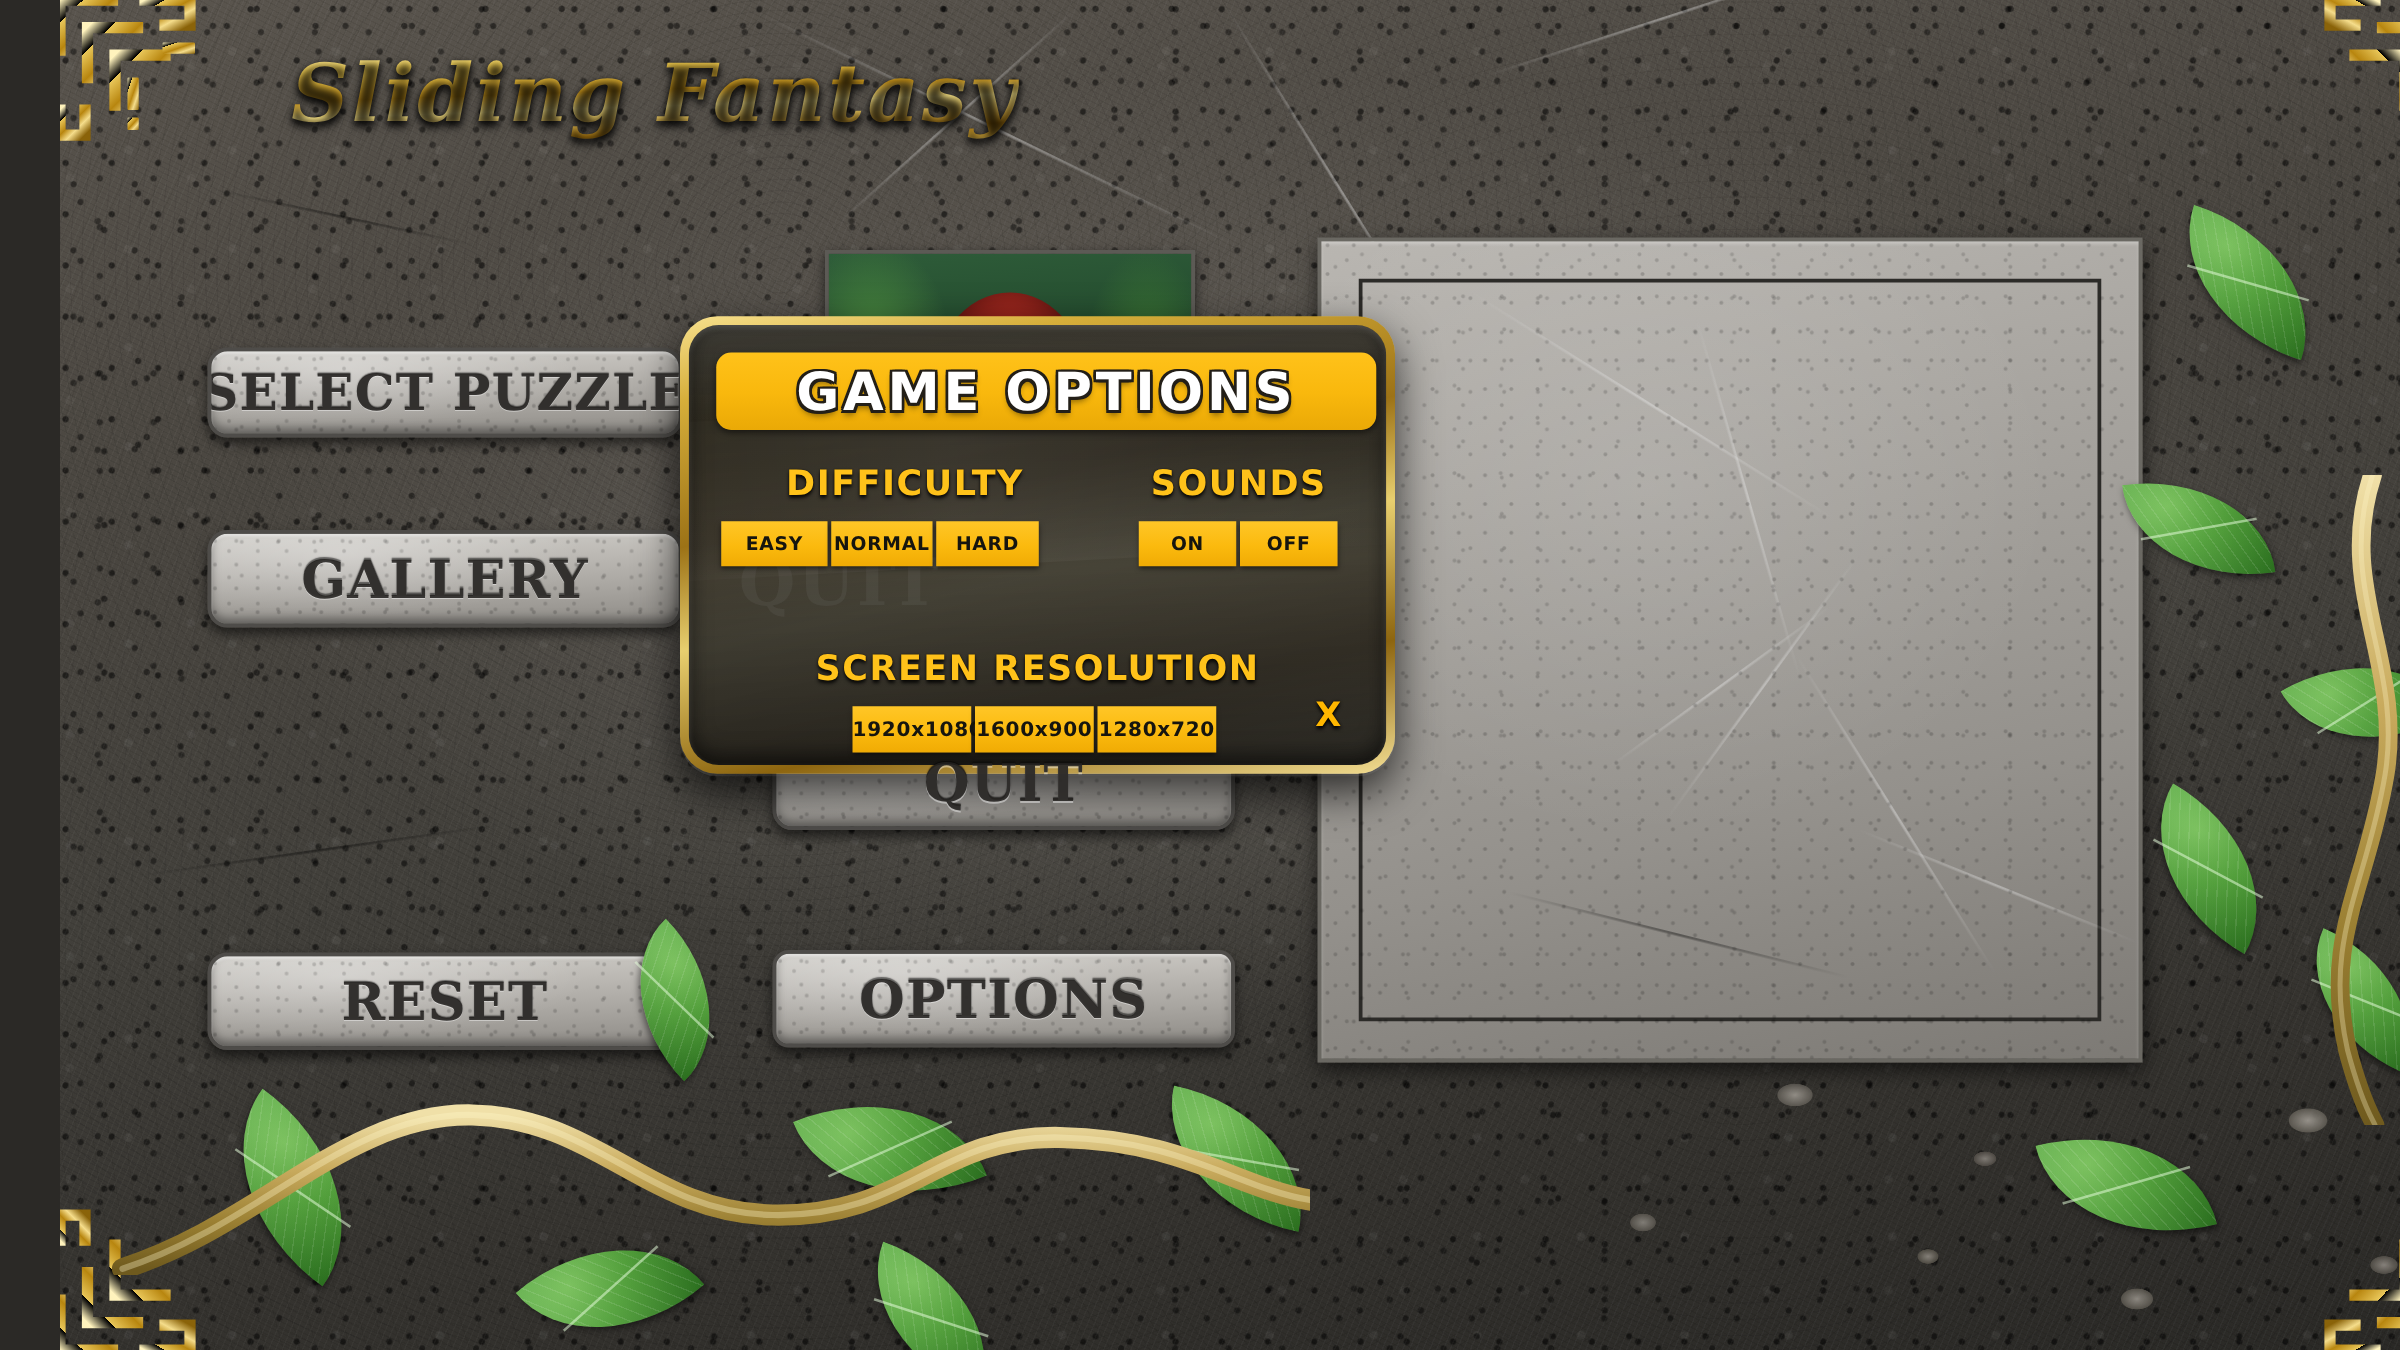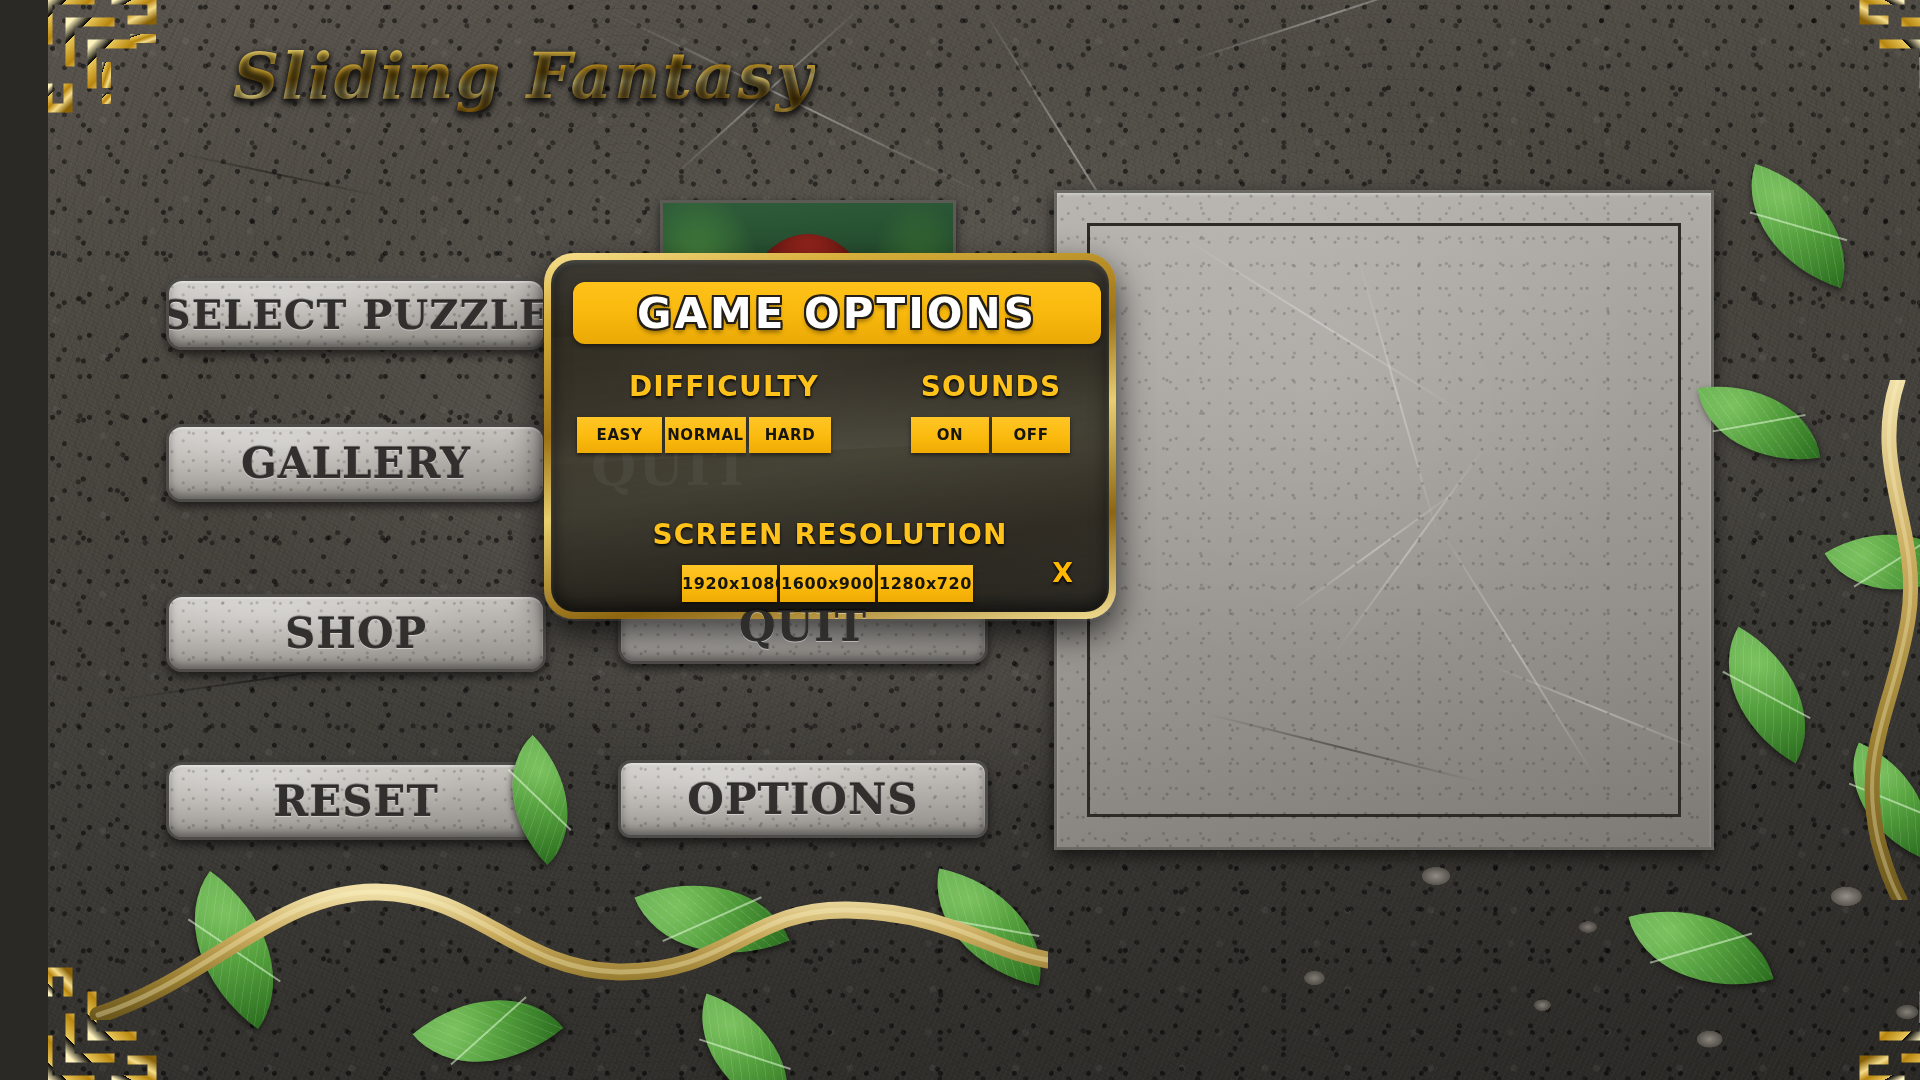--- a/index.html
+++ b/index.html
@@ -371,23 +371,20 @@
     <div class="eye l"></div>
     <div class="eye r"></div>
   </div>
 
   <div class="stone-btn" style="left:118px; top:278px; width:380px; height:72px;">
     <span class="lbl" style="font-size:40px;">SELECT PUZZLE</span>
   </div>
   <div class="stone-btn" style="left:118px; top:424px; width:380px; height:78px;">
     <span class="lbl" style="font-size:42px;">GALLERY</span>
   </div>
-  <div class="stone-btn" style="left:118px; top:594px; width:380px; height:78px;">
-    <span class="lbl" style="font-size:42px;">SHOP</span>
-  </div>
   <div class="stone-btn" style="left:118px; top:762px; width:380px; height:78px;">
     <span class="lbl" style="font-size:42px;">RESET</span>
   </div>
 
   <div class="stone-btn" style="left:570px; top:588px; width:370px; height:76px;">
     <span class="lbl" style="font-size:42px;">QUIT</span>
   </div>
   <div class="stone-btn" style="left:570px; top:760px; width:370px; height:78px;border-radius:13px;">
     <span class="lbl" style="font-size:42px;">OPTIONS</span>
   </div>

